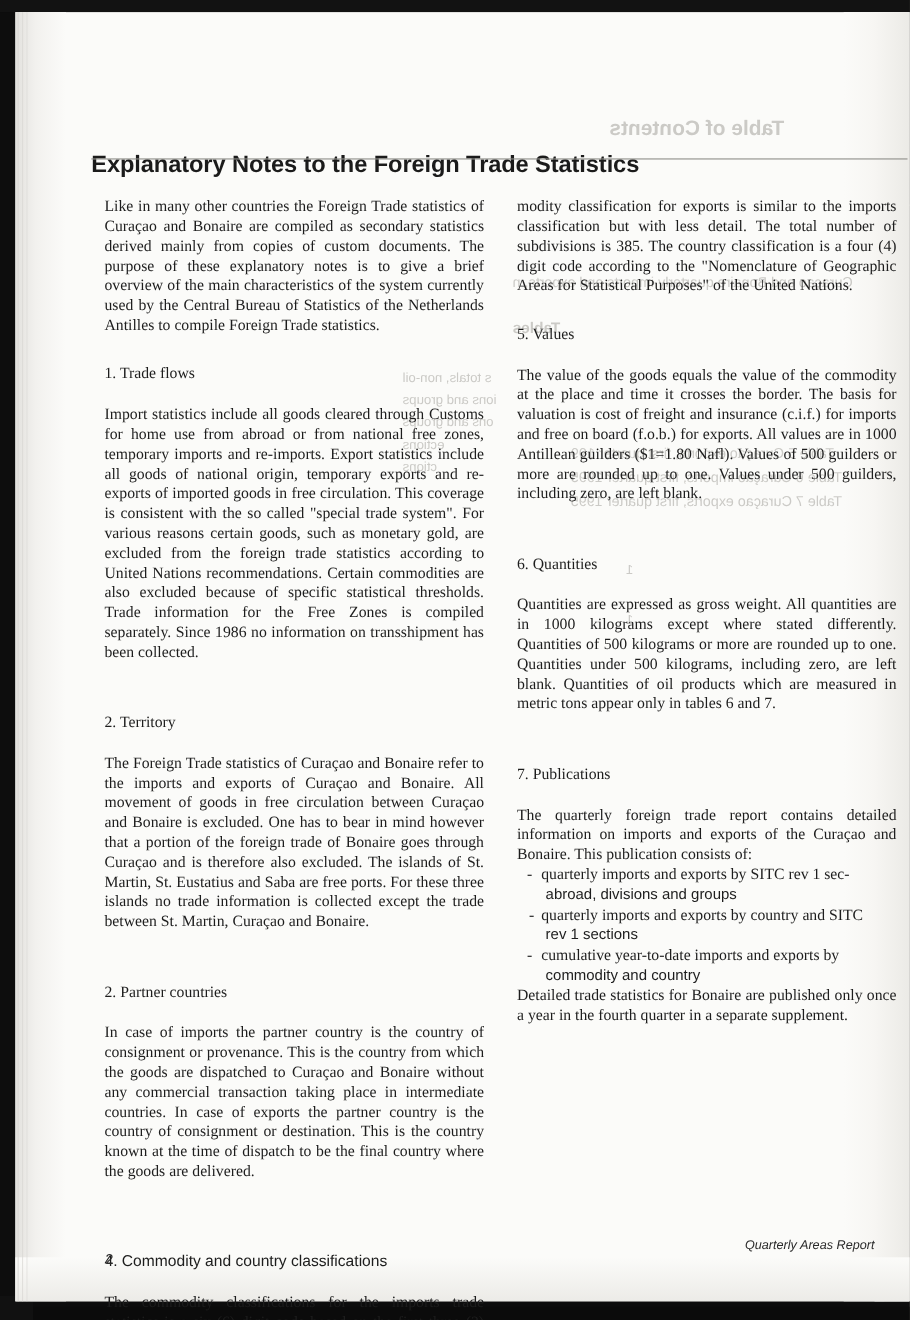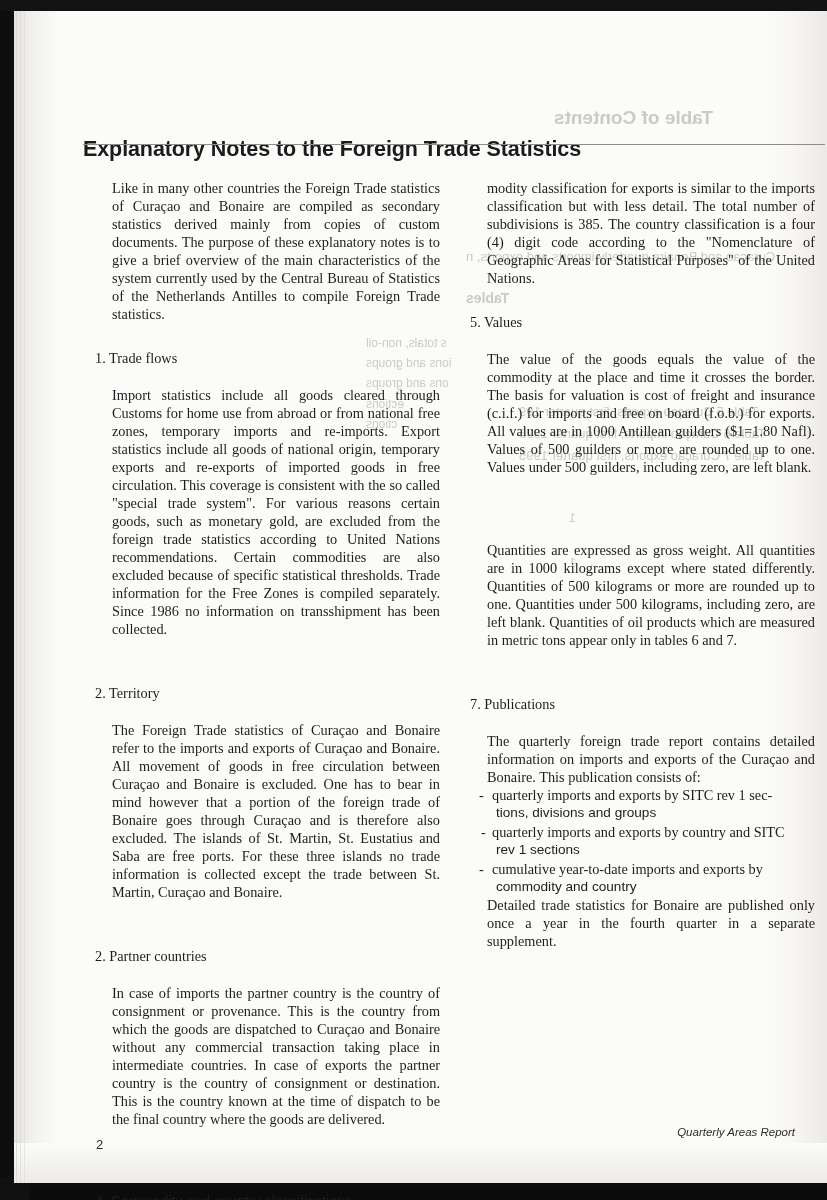--- a/index.html
+++ b/index.html
@@ -155,21 +155,21 @@
     width: 345px;
     font-size: 14.3px;
     line-height: 18.0px;
     color: #1d1d1d;
     text-align: justify;
   }
   .col-left  { left: 81px; }
   .col-right { left: 456px; }
 
   .col p {
-    margin: 0 0 0 17px;
+    margin: 0 0 0 0;
     text-align: justify;
     text-justify: inter-word;
     hyphens: none;
   }
 
   .sec-head {
     font-size: 14.3px;
     line-height: 18px;
     text-align: left;
     color: #1d1d1d;
@@ -319,32 +319,33 @@
   <div class="col col-right">
 
     <p>modity classification for exports is similar to the imports classification but with less detail. The total number of subdivisions is 385. The country classification is a four (4) digit code according to the "Nomenclature of Geographic Areas for Statistical Purposes" of the United Nations.</p>
 
     <div class="head-gap-before"></div>
     <div class="sec-head">5. Values</div>
     <div class="head-gap-after"></div>
     <p>The value of the goods equals the value of the commodity at the place and time it crosses the border. The basis for valuation is cost of freight and insurance (c.i.f.) for imports and free on board (f.o.b.) for exports. All values are in 1000 Antillean guilders ($1=1.80 Nafl). Values of 500 guilders or more are rounded up to one. Values under 500 guilders, including zero, are left blank.</p>
 
     <div class="head-gap-before-lg"></div>
+    <div class="sec-head">6. Quantities</div>
     <div class="head-gap-after"></div>
     <p>Quantities are expressed as gross weight. All quantities are in 1000 kilograms except where stated differently. Quantities of 500 kilograms or more are rounded up to one. Quantities under 500 kilograms, including zero, are left blank. Quantities of oil products which are measured in metric tons appear only in tables 6 and 7.</p>
 
     <div class="head-gap-before-lg"></div>
     <div class="sec-head">7. Publications</div>
     <div class="head-gap-after"></div>
     <p>The quarterly foreign trade report contains detailed information on imports and exports of the Curaçao and Bonaire. This publication consists of:</p>
 
     <ul class="bullets">
       <li>
         <span class="dash">-</span><span>quarterly imports and exports by SITC rev 1 sec-</span>
-        <span class="l2">tions, divisions and groups</span>
+        <span class="l2">abroad, divisions and groups</span>
       </li>
       <li class="wide">
         <span class="dash">-</span><span>quarterly imports and exports by country and SITC</span>
         <span class="l2">rev 1 sections</span>
       </li>
       <li>
         <span class="dash">-</span><span>cumulative year-to-date imports and exports by</span>
         <span class="l2">commodity and country</span>
       </li>
     </ul>

